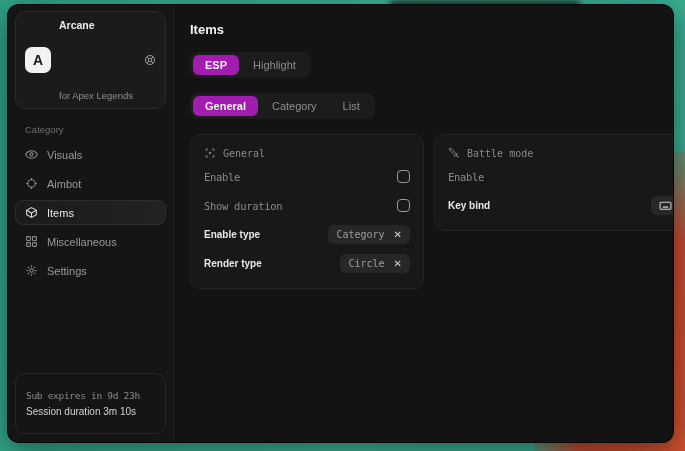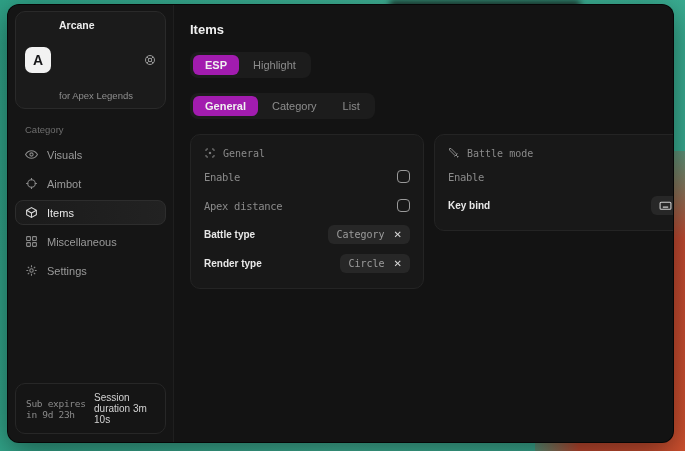--- a/index.html
+++ b/index.html
@@ -34,21 +34,21 @@
   .brand-sub { font-size:9.5px; color:#8f8f8f; white-space:nowrap;margin-top:43px; }
   .brand-icon { margin-left:auto; color:#9a9a9a; display:flex; }
   .category-label { margin:15px 10px 7px; font-size:9.5px; color:#6e6e6e; }
   .nav { display:flex; flex-direction:column; gap:4px; }
   .nav-item { display:flex; align-items:center; gap:9px; height:25px; padding:0 9px;
     border-radius:8px; border:1px solid transparent; color:#9a9a9a; font-size:11px; cursor:pointer; }
   .nav-item .ico { display:flex; color:#8a8a8a; }
   .nav-item.active { background:linear-gradient(90deg,#1b1b1b,#222222); border-color:#2d2d2d; color:#e8e8e8; }
   .nav-item.active .ico { color:#d8d8d8; }
   .sidebar-footer { margin-top:auto; border:1px solid #272727; border-radius:10px;
-    padding:8px 10px; display:flex; flex-direction:row; gap:5px;align-items:center; }
+    padding:16px 10px; display:flex; flex-direction:column; gap:5px; }
   .footer-line1 { font-family:"DejaVu Sans Mono", monospace; font-size:9.5px; color:#8a8a8a; letter-spacing:-0.3px; }
   .footer-line2 { font-size:10px; color:#d2d2d2; }
 
   
   .main { flex:1; padding:17px 16px; display:flex; flex-direction:column; }
   .page-title { font-size:13px; font-weight:bold; color:#f0f0f0; margin-bottom:15px; }
   .tab-group { display:inline-flex; align-self:flex-start; background:#1c1c1c;
     border-radius:8px; padding:3px; gap:2px; margin-bottom:15px; }
   .tab { border:none; background:transparent; color:#8d8d8d; font-size:11px;
     font-family:"Liberation Sans", sans-serif; padding:4px 12px; border-radius:6px; cursor:pointer; }
@@ -200,25 +200,25 @@
               <circle cx="12" cy="12" r="1.6" fill="currentColor"></circle>
             </svg>
           </span>
           <span>General</span>
         </div>
         <div class="row">
           <span class="label-muted">Enable</span>
           <span class="checkbox"></span>
         </div>
         <div class="row">
-          <span class="label-muted">Apex distance</span>
+          <span class="label-muted">Show duration</span>
           <span class="checkbox"></span>
         </div>
         <div class="row">
-          <span class="label-strong">Battle type</span>
+          <span class="label-strong">Enable type</span>
           <button class="chip">
             <span>Category</span>
             <span class="chip-x">✕</span>
           </button>
         </div>
         <div class="row">
           <span class="label-strong">Render type</span>
           <button class="chip">
             <span>Circle</span>
             <span class="chip-x">✕</span>

